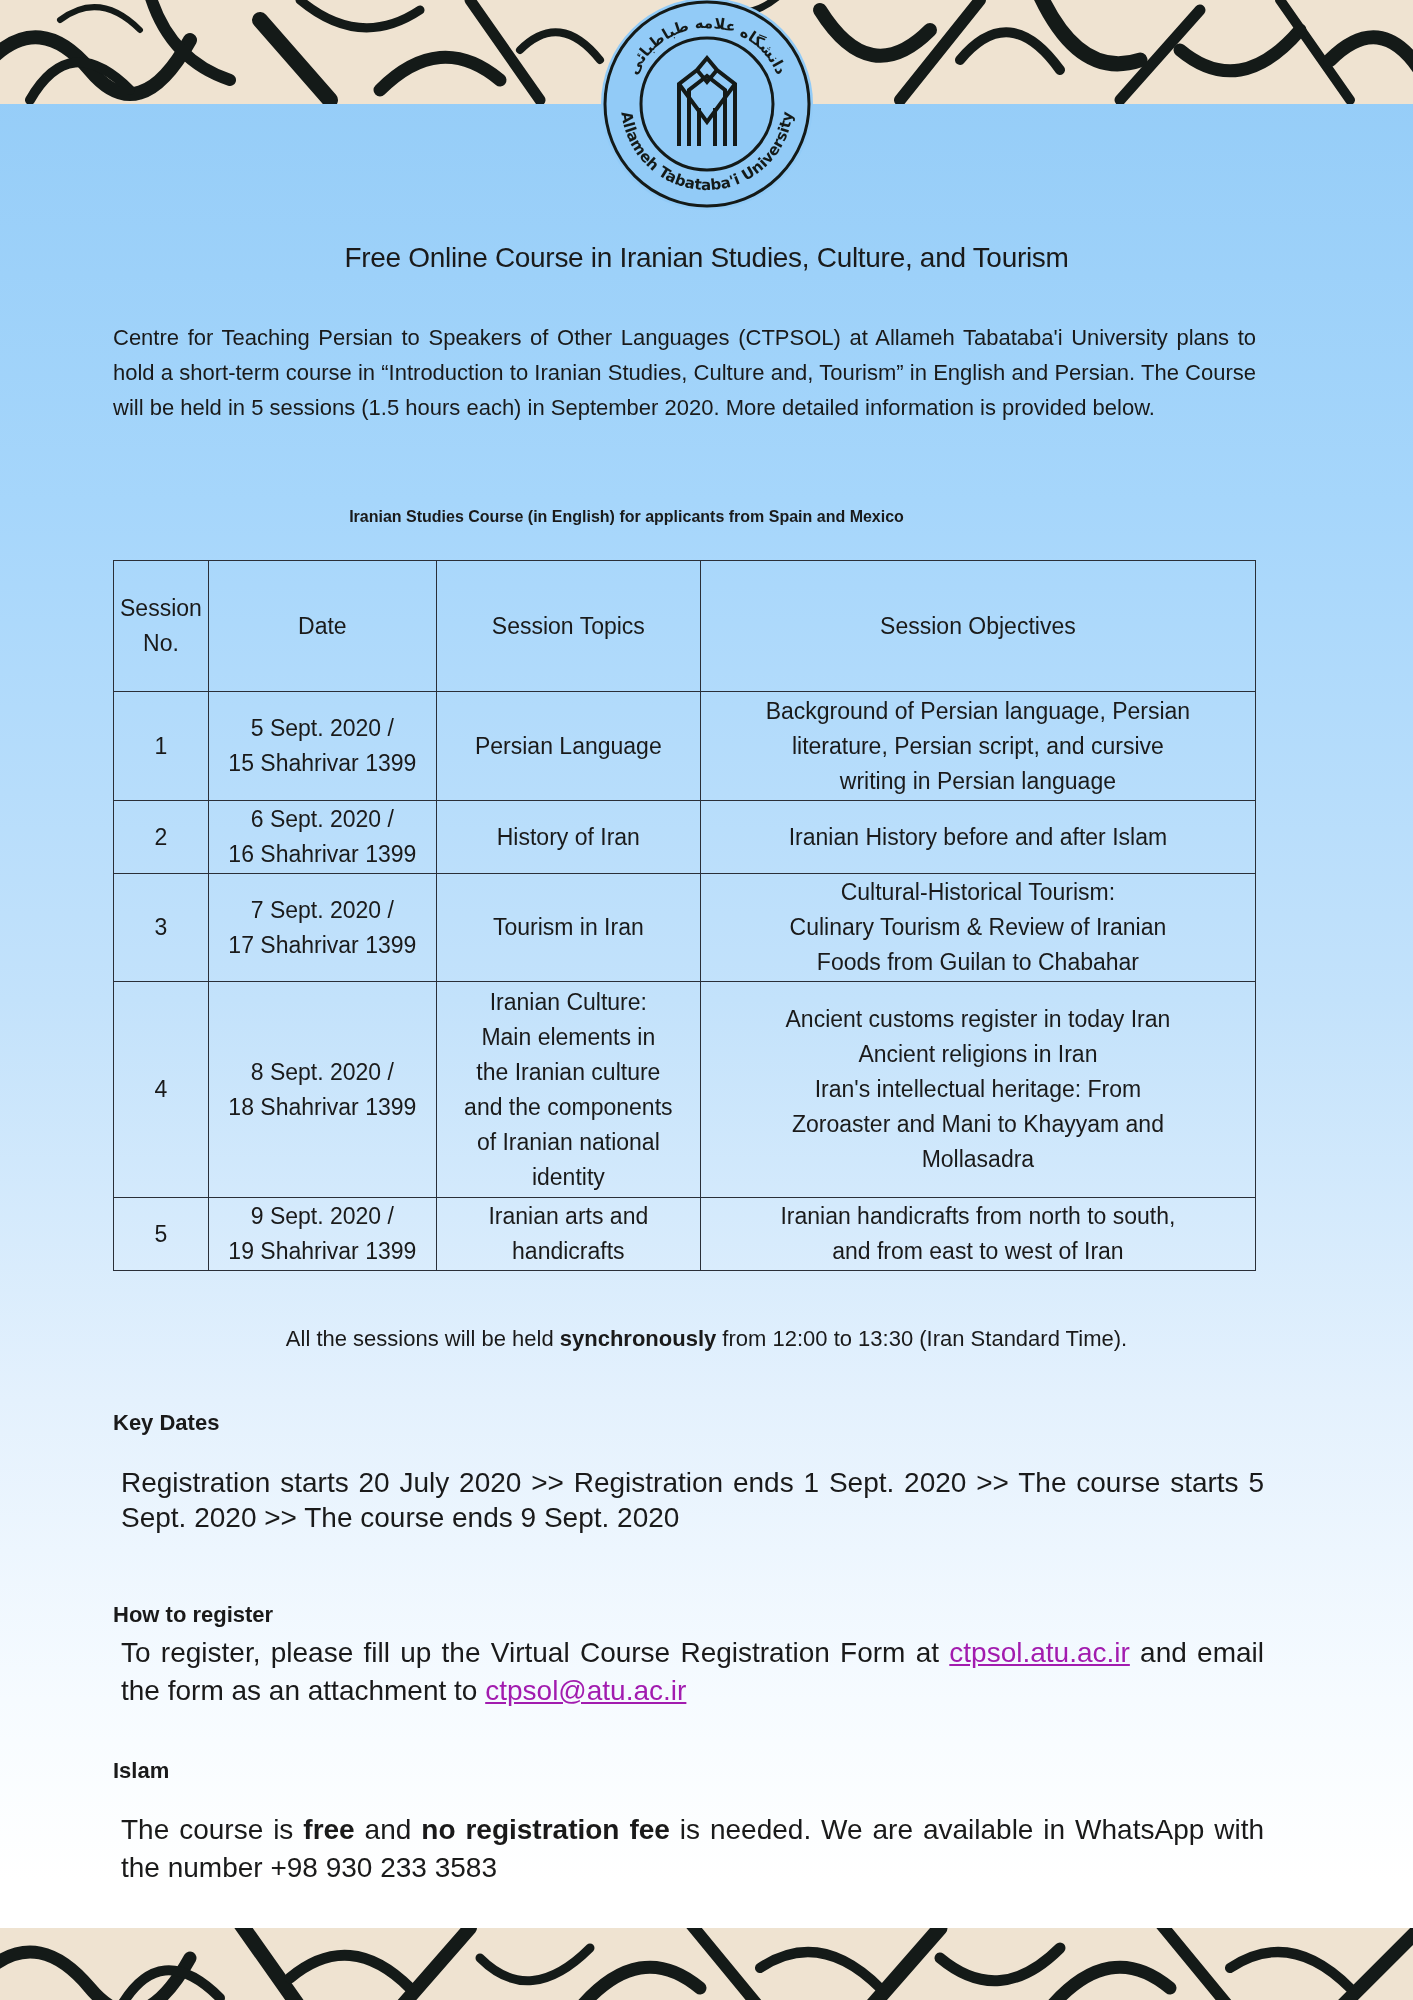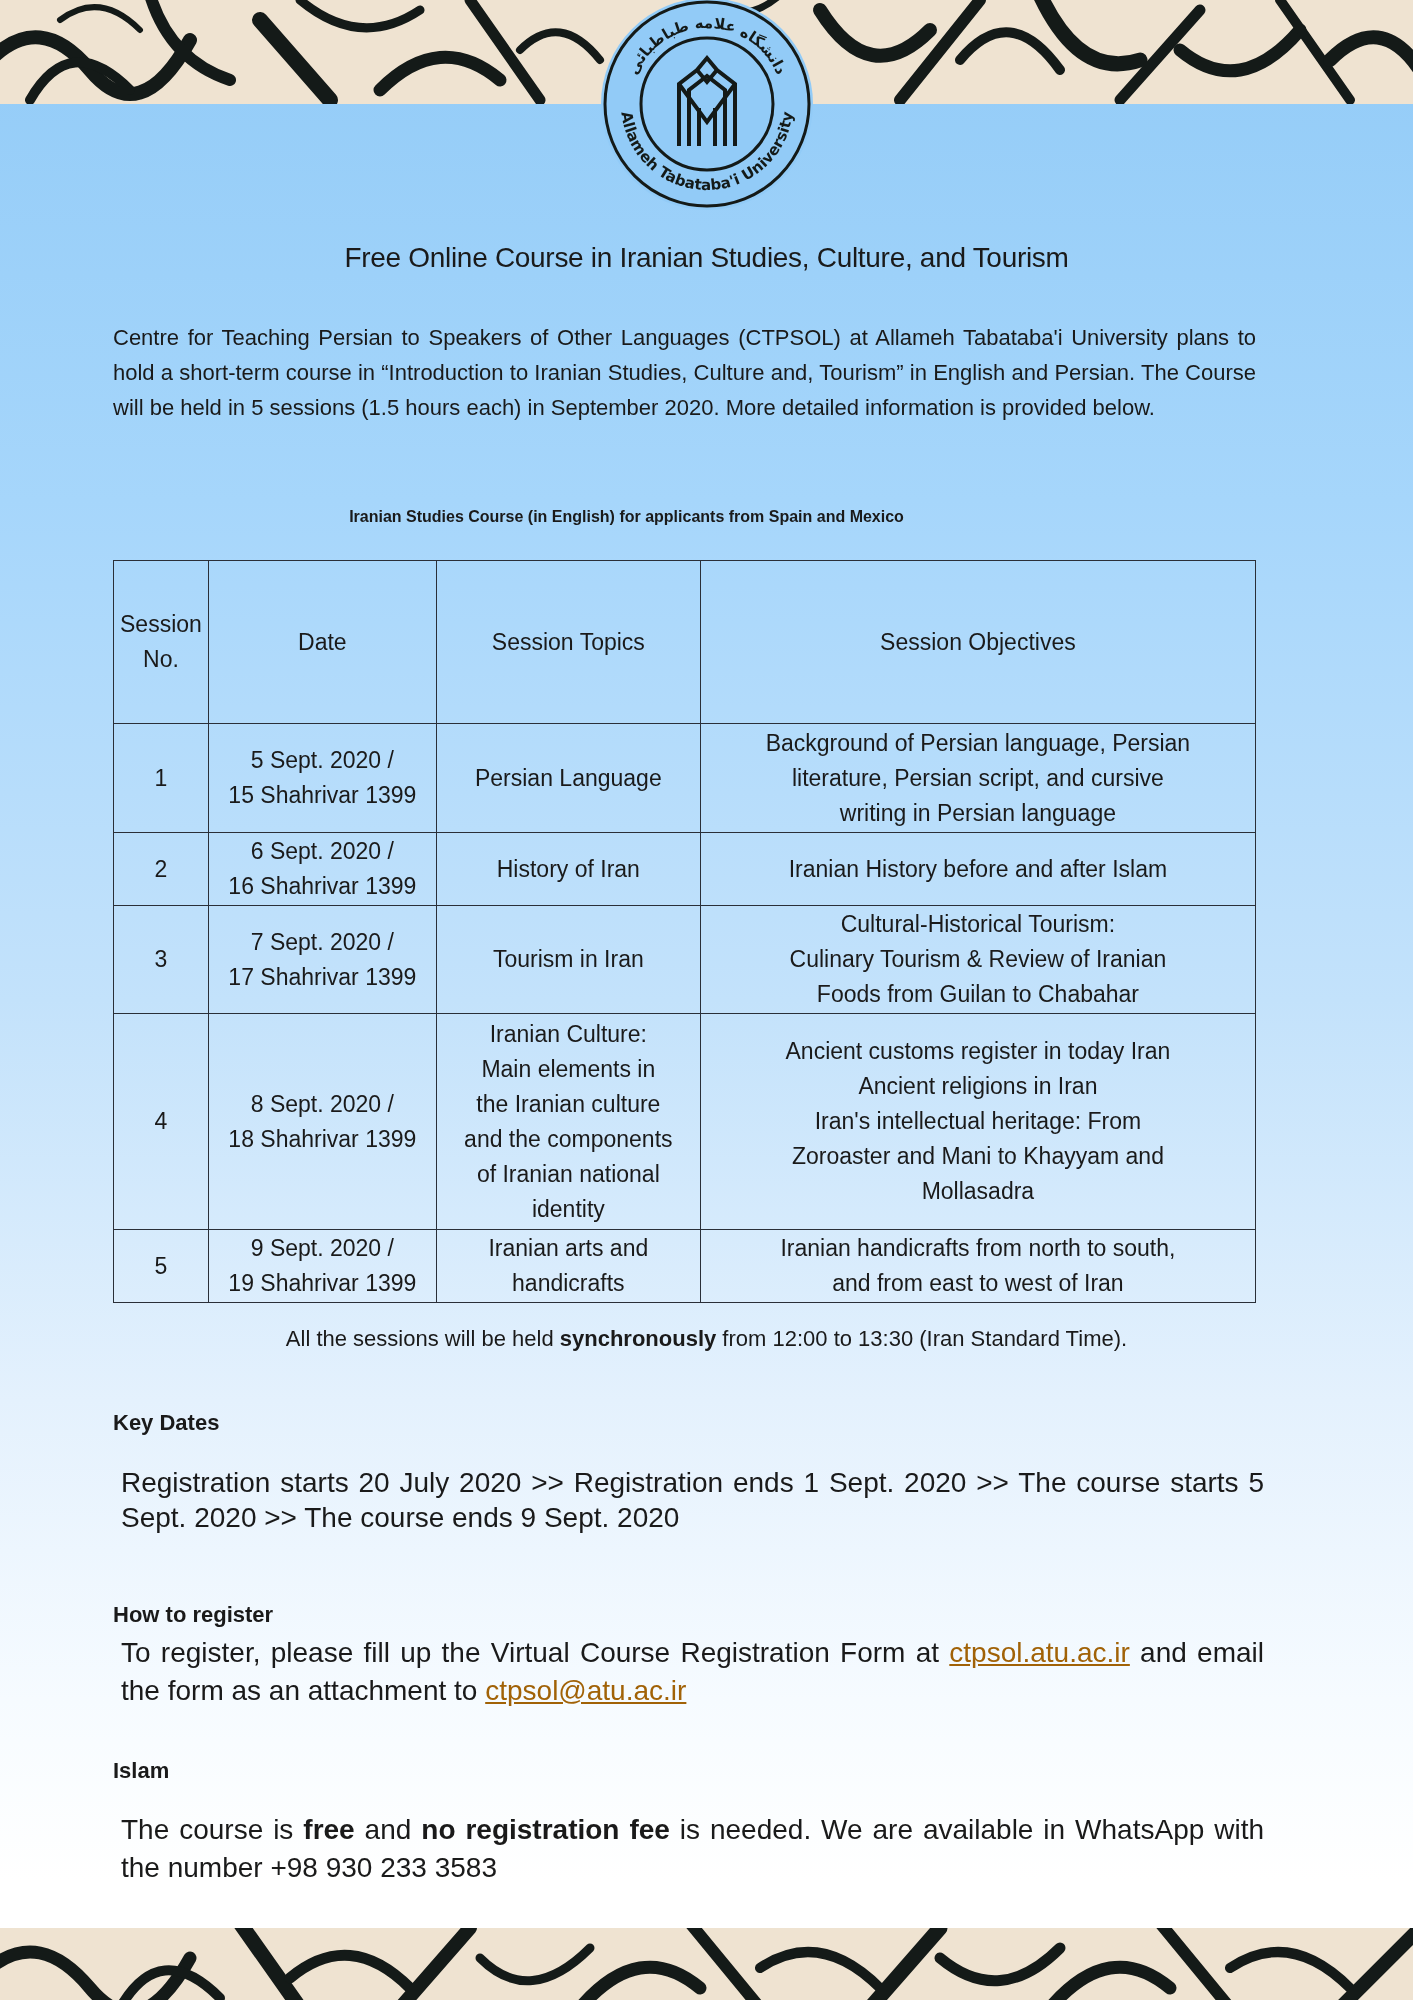--- a/index.html
+++ b/index.html
@@ -40,21 +40,21 @@
     border-collapse: collapse; font-size: 23px; line-height: 35px;
   }
   table.sessions th, table.sessions td {
     border: 1.6px solid #2a2f38; text-align: center; vertical-align: middle;
     font-weight: normal; padding: 0 6px;
   }
   .col-no { width: 90px; }
   .col-date { width: 228px; }
   .col-topic { width: 264px; }
   .col-obj { width: auto; }
-  tr.h-head { height: 163px; margin-left: 32px; }
+  tr.h-head { height: 131px; margin-left: 32px; }
   tr.h-1 { height: 109px; }
   tr.h-2 { height: 73px; }
   tr.h-3 { height: 108px; }
   tr.h-4 { height: 216px; }
   tr.h-5 { height: 73px; }
   .line { display: block; }
 
   .sync-note {
     position: absolute; left: 0; width: 1413px; top: 1326px; text-align: center;
     font-size: 22px; margin: 0;
@@ -67,21 +67,21 @@
   .section-body {
     position: absolute; left: 121px; width: 1143px; font-size: 28px;
     line-height: 36px; margin: 0; text-align: justify;
   }
   .h-keydates { top: 1410px; }
   .b-keydates { top: 1465px; line-height: 35px; }
   .h-register { top: 1582px; margin-top: 20px; }
   .b-register { top: 1634px; line-height: 38px; }
   .h-fees { top: 1758px; }
   .b-fees { top: 1811px; line-height: 38px; }
-  a.link { color: #a16207; text-decoration: underline; }
+  a.link { color: #a21caf; text-decoration: underline; }
   b { font-weight: bold; }
 </style>
 </head>
 <body>
 
 <div class="banner top">
   <svg width="1413" height="104" viewBox="0 0 1413 104">
     <rect width="1413" height="104" fill="#efe3d1"></rect>
     <g fill="none" stroke="#141a18" stroke-linecap="round">
       <path d="M-10 60 Q40 10 90 70 T190 40" stroke-width="14"></path>

